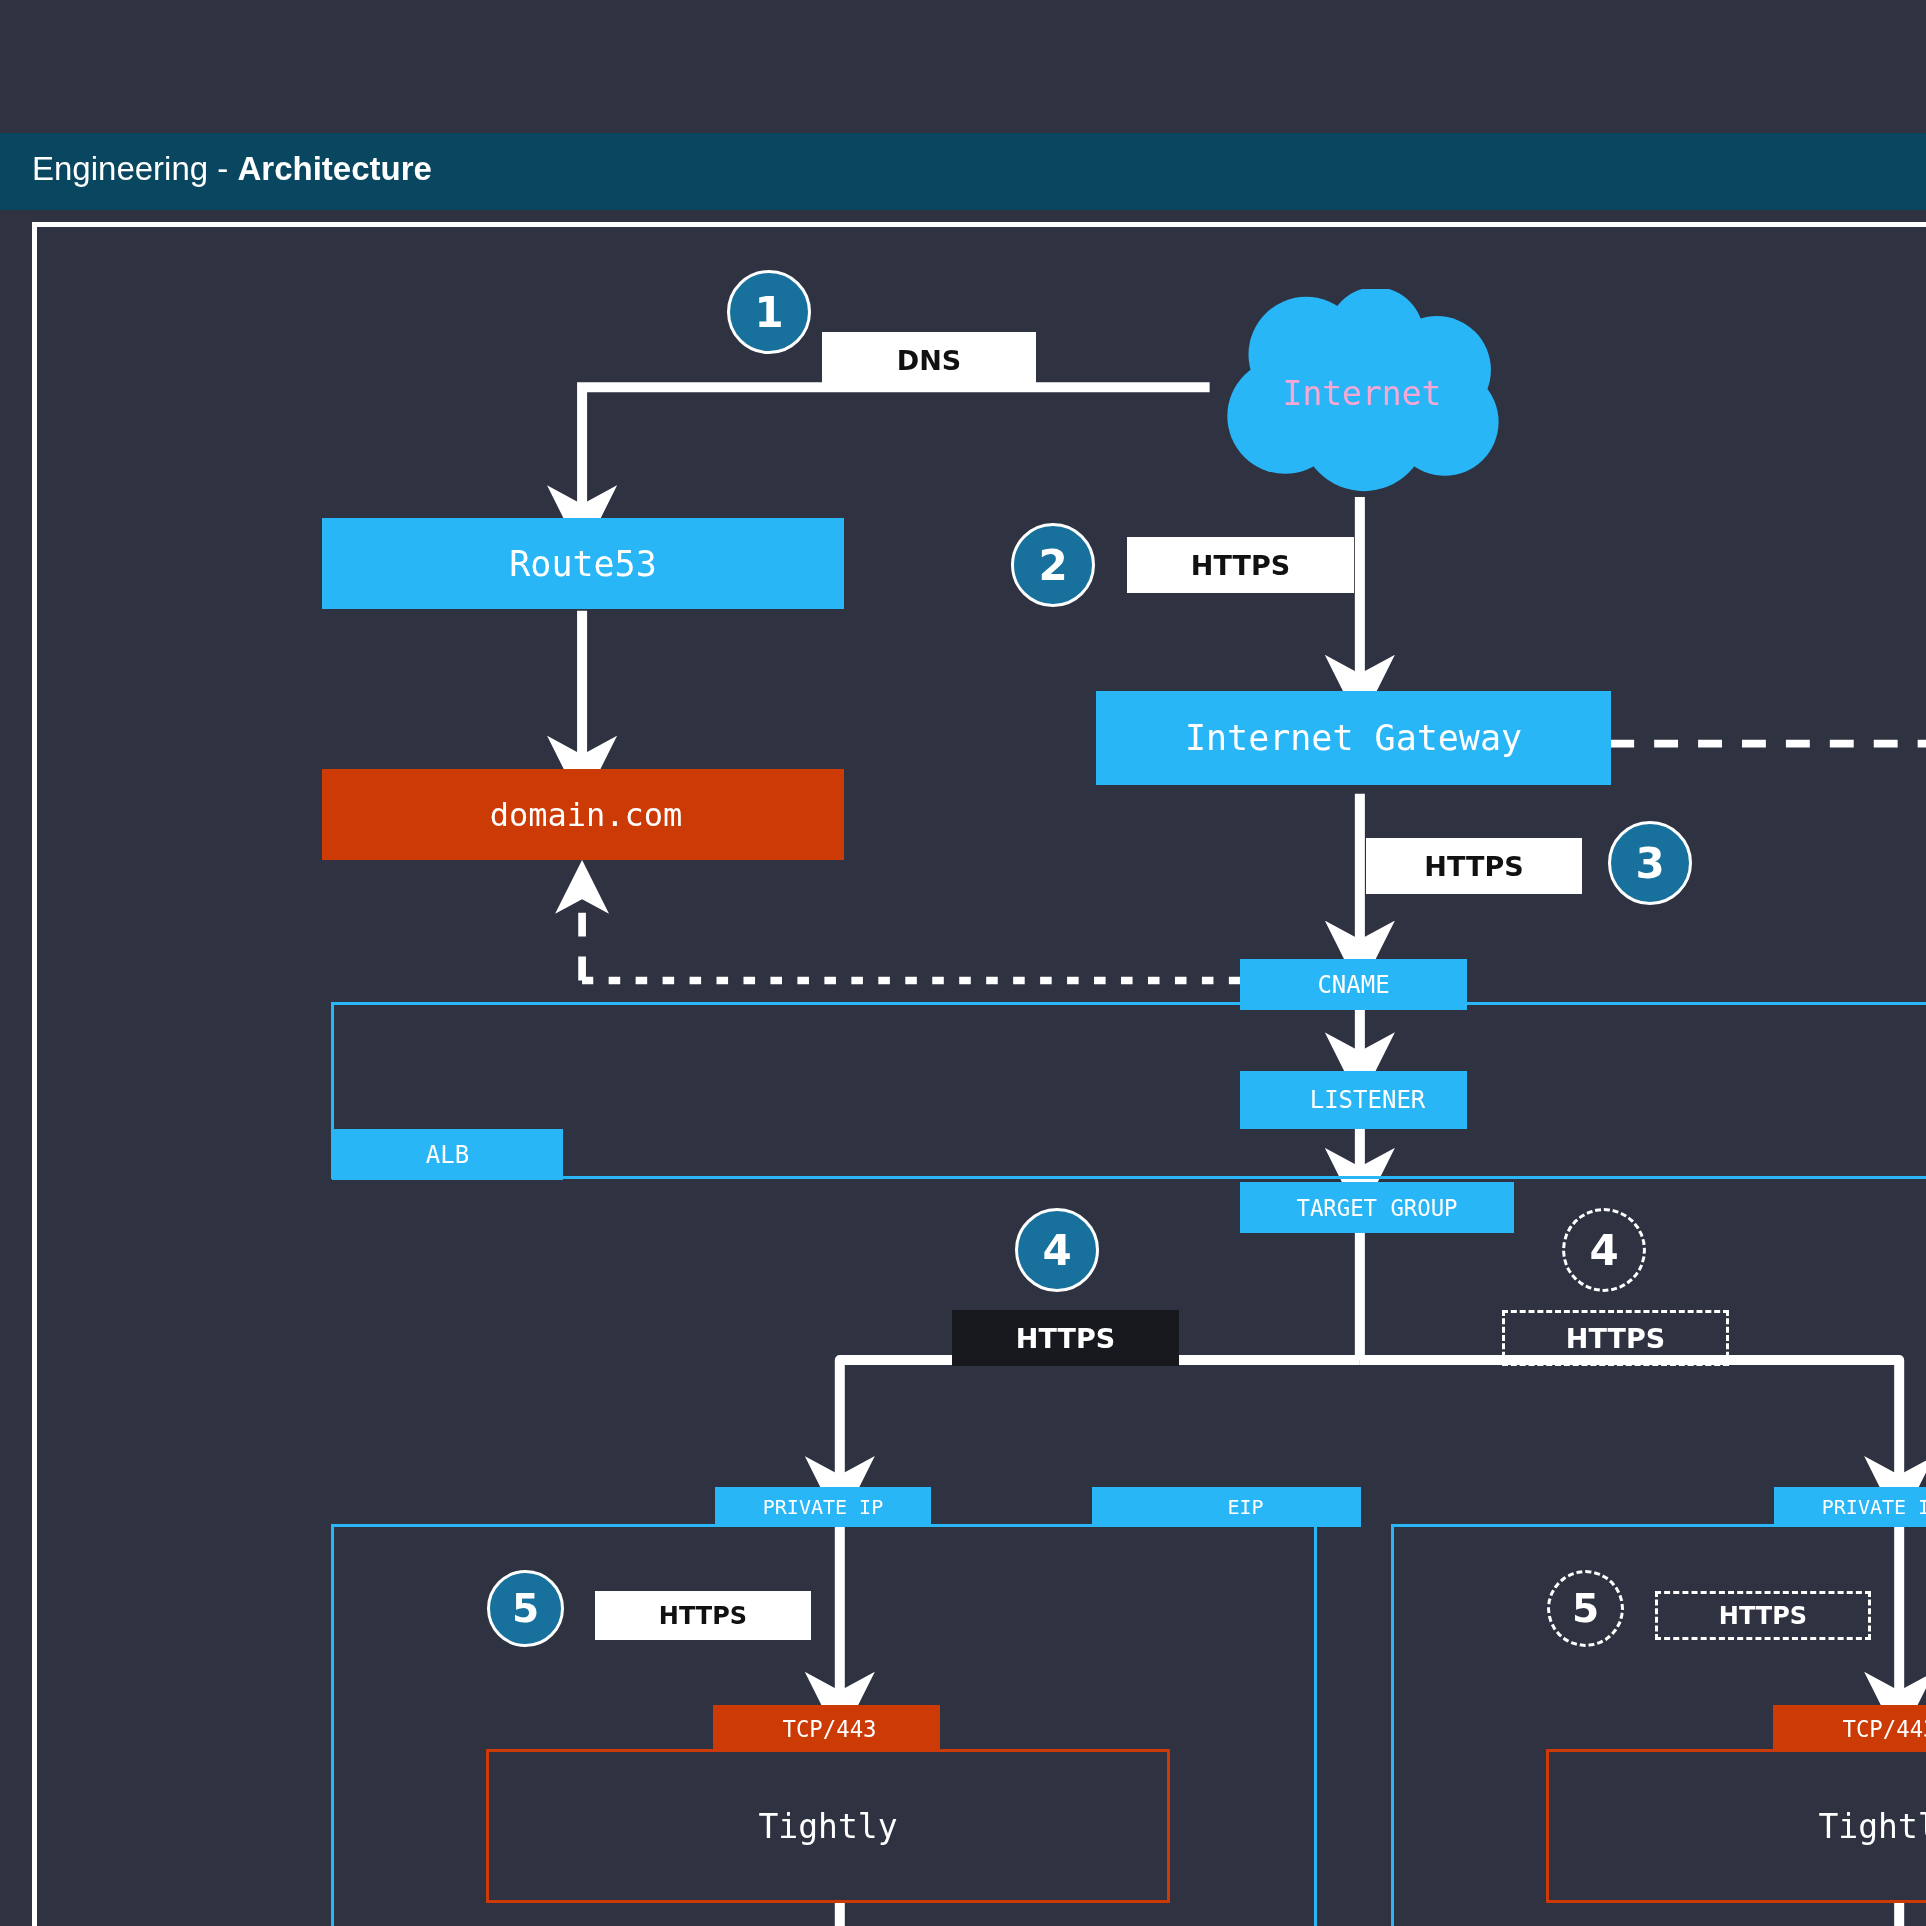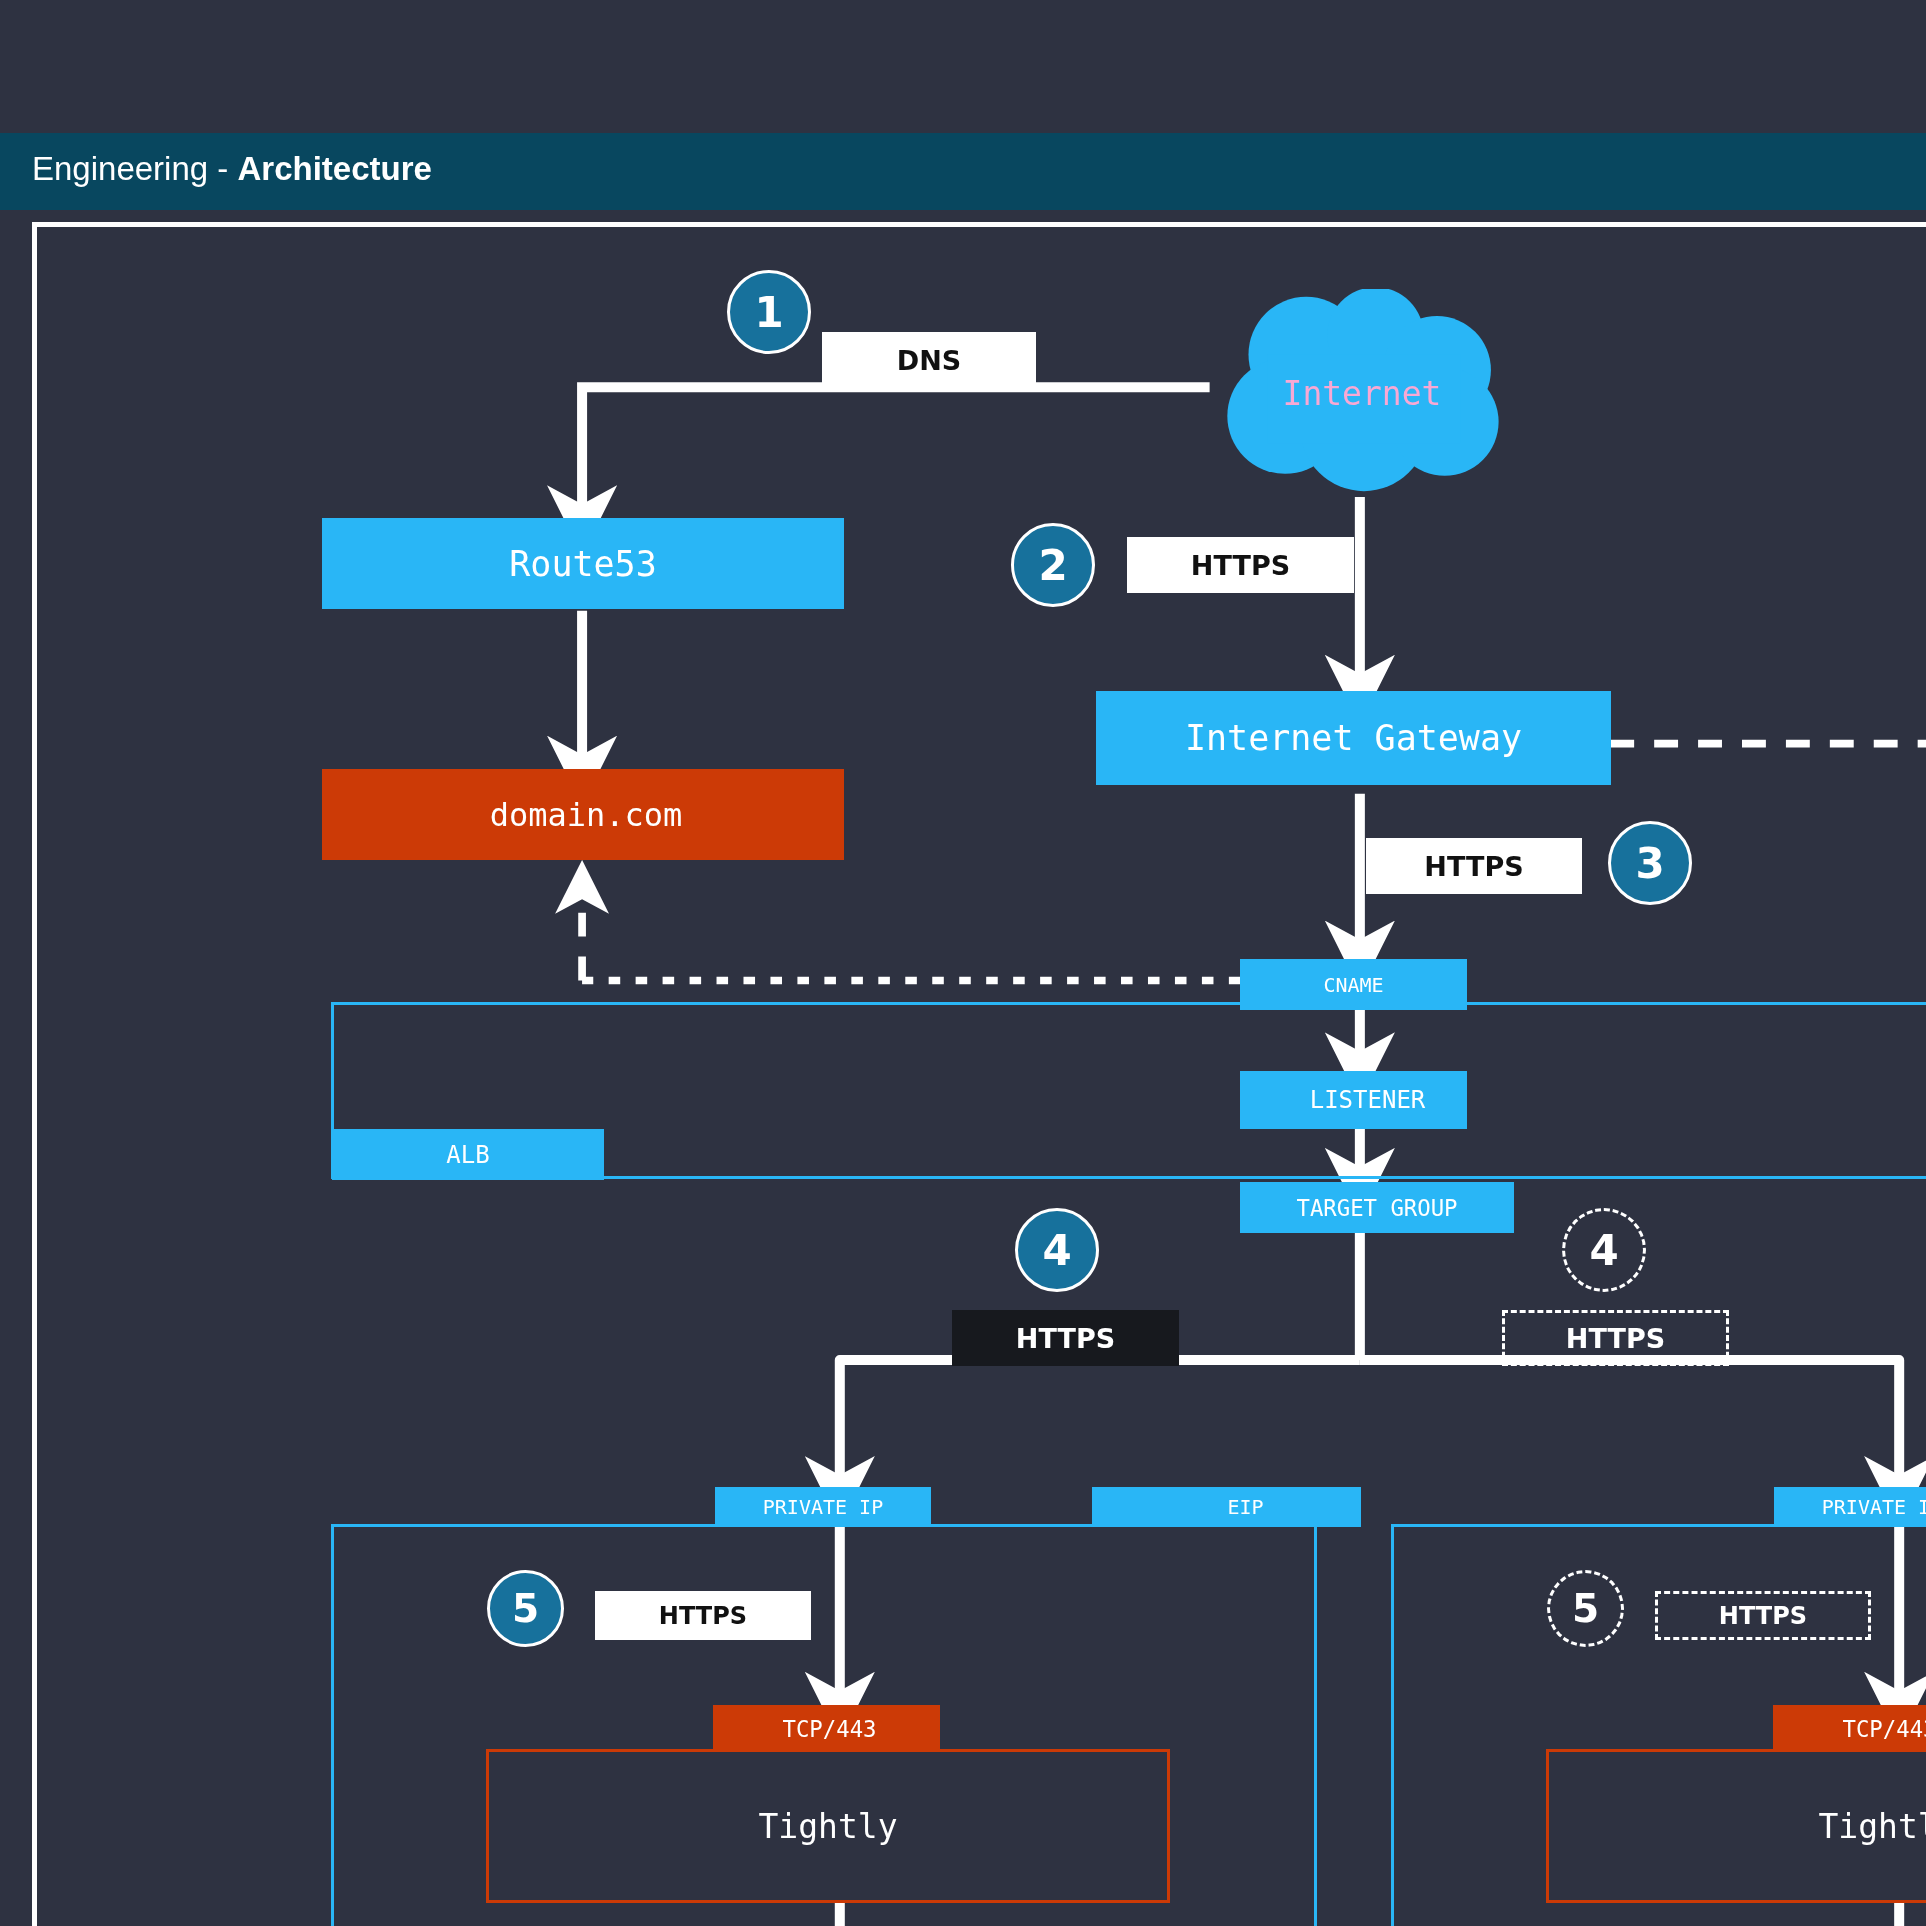--- a/index.html
+++ b/index.html
@@ -136,23 +136,23 @@
 
     <div class="badge badge-solid" style="left:1011px;top:523px;width:84px;height:84px;font-size:42px;">2</div>
     <div class="node white-label" style="left:1127px;top:537px;width:227px;height:56px;font-size:27px;">HTTPS</div>
 
     <div class="node blue-solid" style="left:1096px;top:691px;width:515px;height:94px;font-size:35px;">Internet Gateway</div>
 
     <div class="node white-label" style="left:1366px;top:838px;width:216px;height:56px;font-size:27px;">HTTPS</div>
     <div class="badge badge-solid" style="left:1608px;top:821px;width:84px;height:84px;font-size:42px;">3</div>
 
     <div class="blue-outline" style="position:absolute;left:331px;top:1002px;width:2049px;height:177px;box-sizing:border-box;"></div>
-    <div class="node blue-solid" style="left:332px;top:1129px;width:272px;height:51px;font-size:24px;text-align:center;">ALB</div>
+    <div class="node blue-solid" style="left:332px;top:1129px;width:231px;height:51px;font-size:24px;text-align:center;">ALB</div>
 
-    <div class="node blue-solid" style="left:1240px;top:959px;width:227px;height:51px;font-size:20px;">CNAME</div>
+    <div class="node blue-solid" style="left:1240px;top:959px;width:227px;height:51px;font-size:24px;">CNAME</div>
     <div class="node blue-solid" style="left:1240px;top:1071px;width:227px;height:58px;font-size:24px;padding-left:28px;">LISTENER</div>
     <div class="node blue-solid" style="left:1240px;top:1182px;width:274px;height:51px;font-size:22.3px;">TARGET GROUP</div>
 
     <div class="badge badge-solid" style="left:1015px;top:1208px;width:84px;height:84px;font-size:42px;">4</div>
     <div class="node black-label" style="left:952px;top:1310px;width:227px;height:56px;font-size:27px;">HTTPS</div>
 
     <div class="badge badge-dashed" style="left:1562px;top:1208px;width:84px;height:84px;font-size:42px;">4</div>
     <div class="node dashed-label" style="left:1502px;top:1310px;width:227px;height:56px;font-size:27px;">HTTPS</div>
 
     <div class="blue-outline" style="position:absolute;left:331px;top:1524px;width:986px;height:530px;box-sizing:border-box;"></div>

